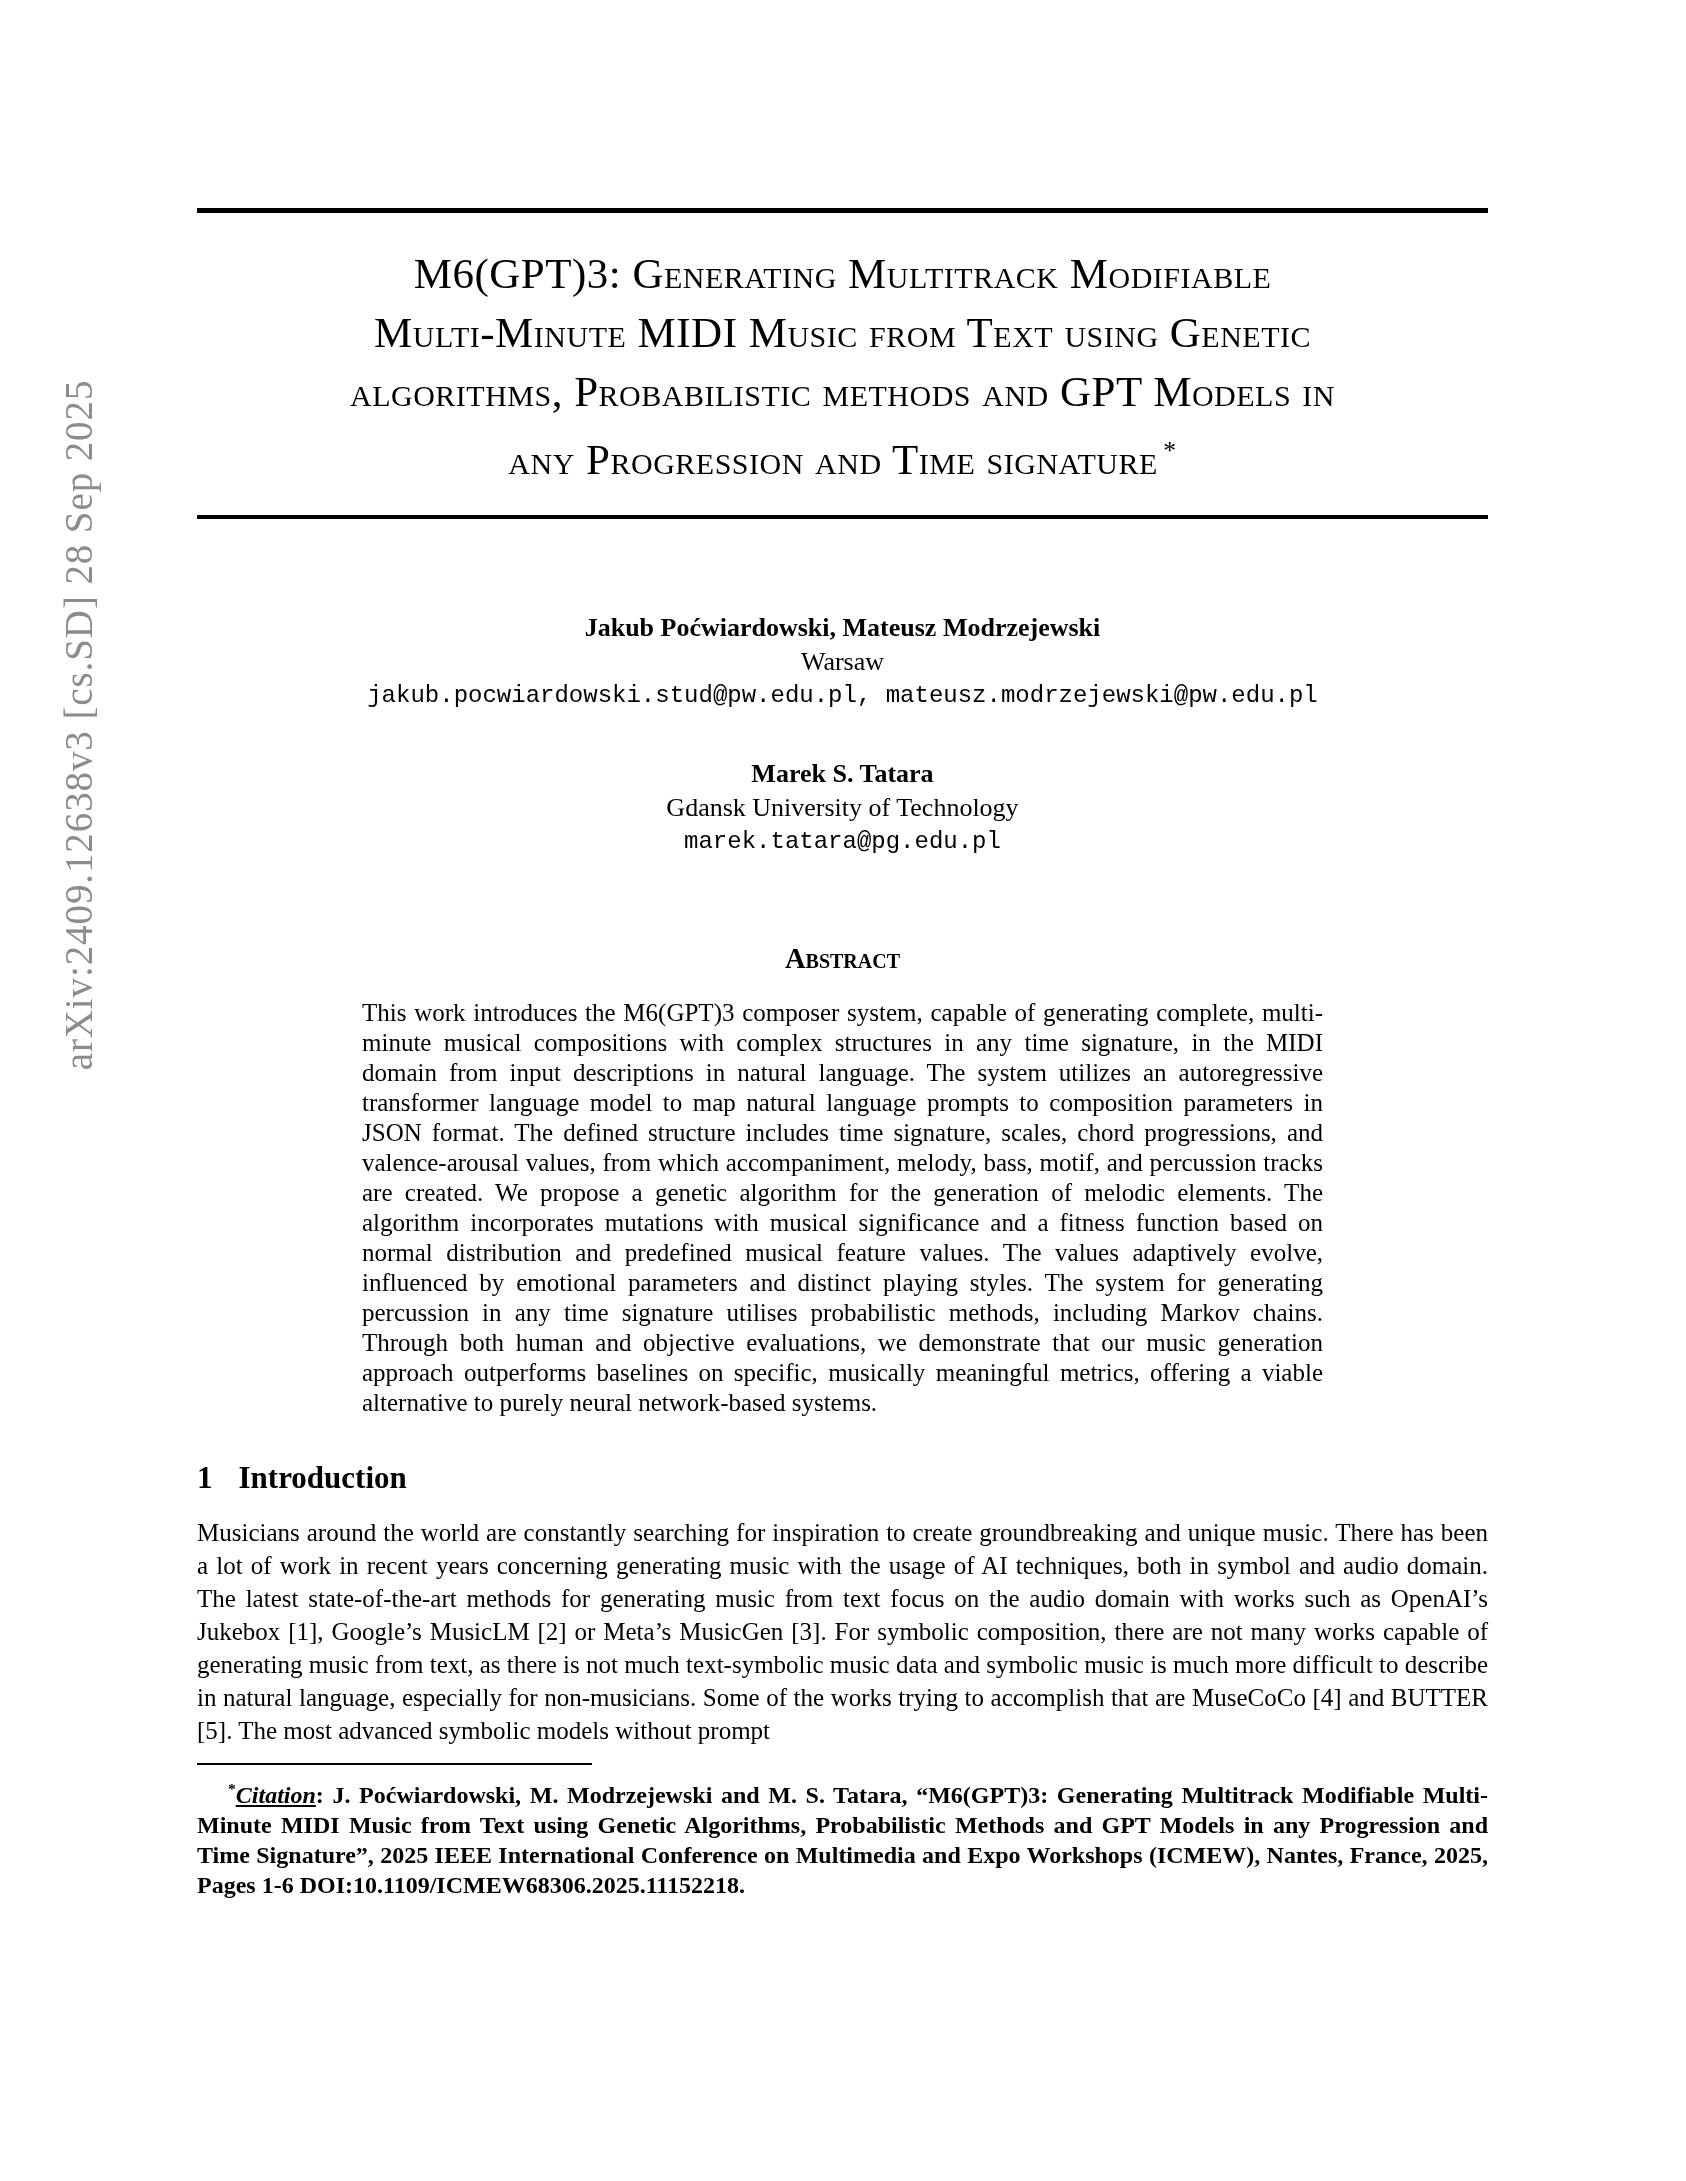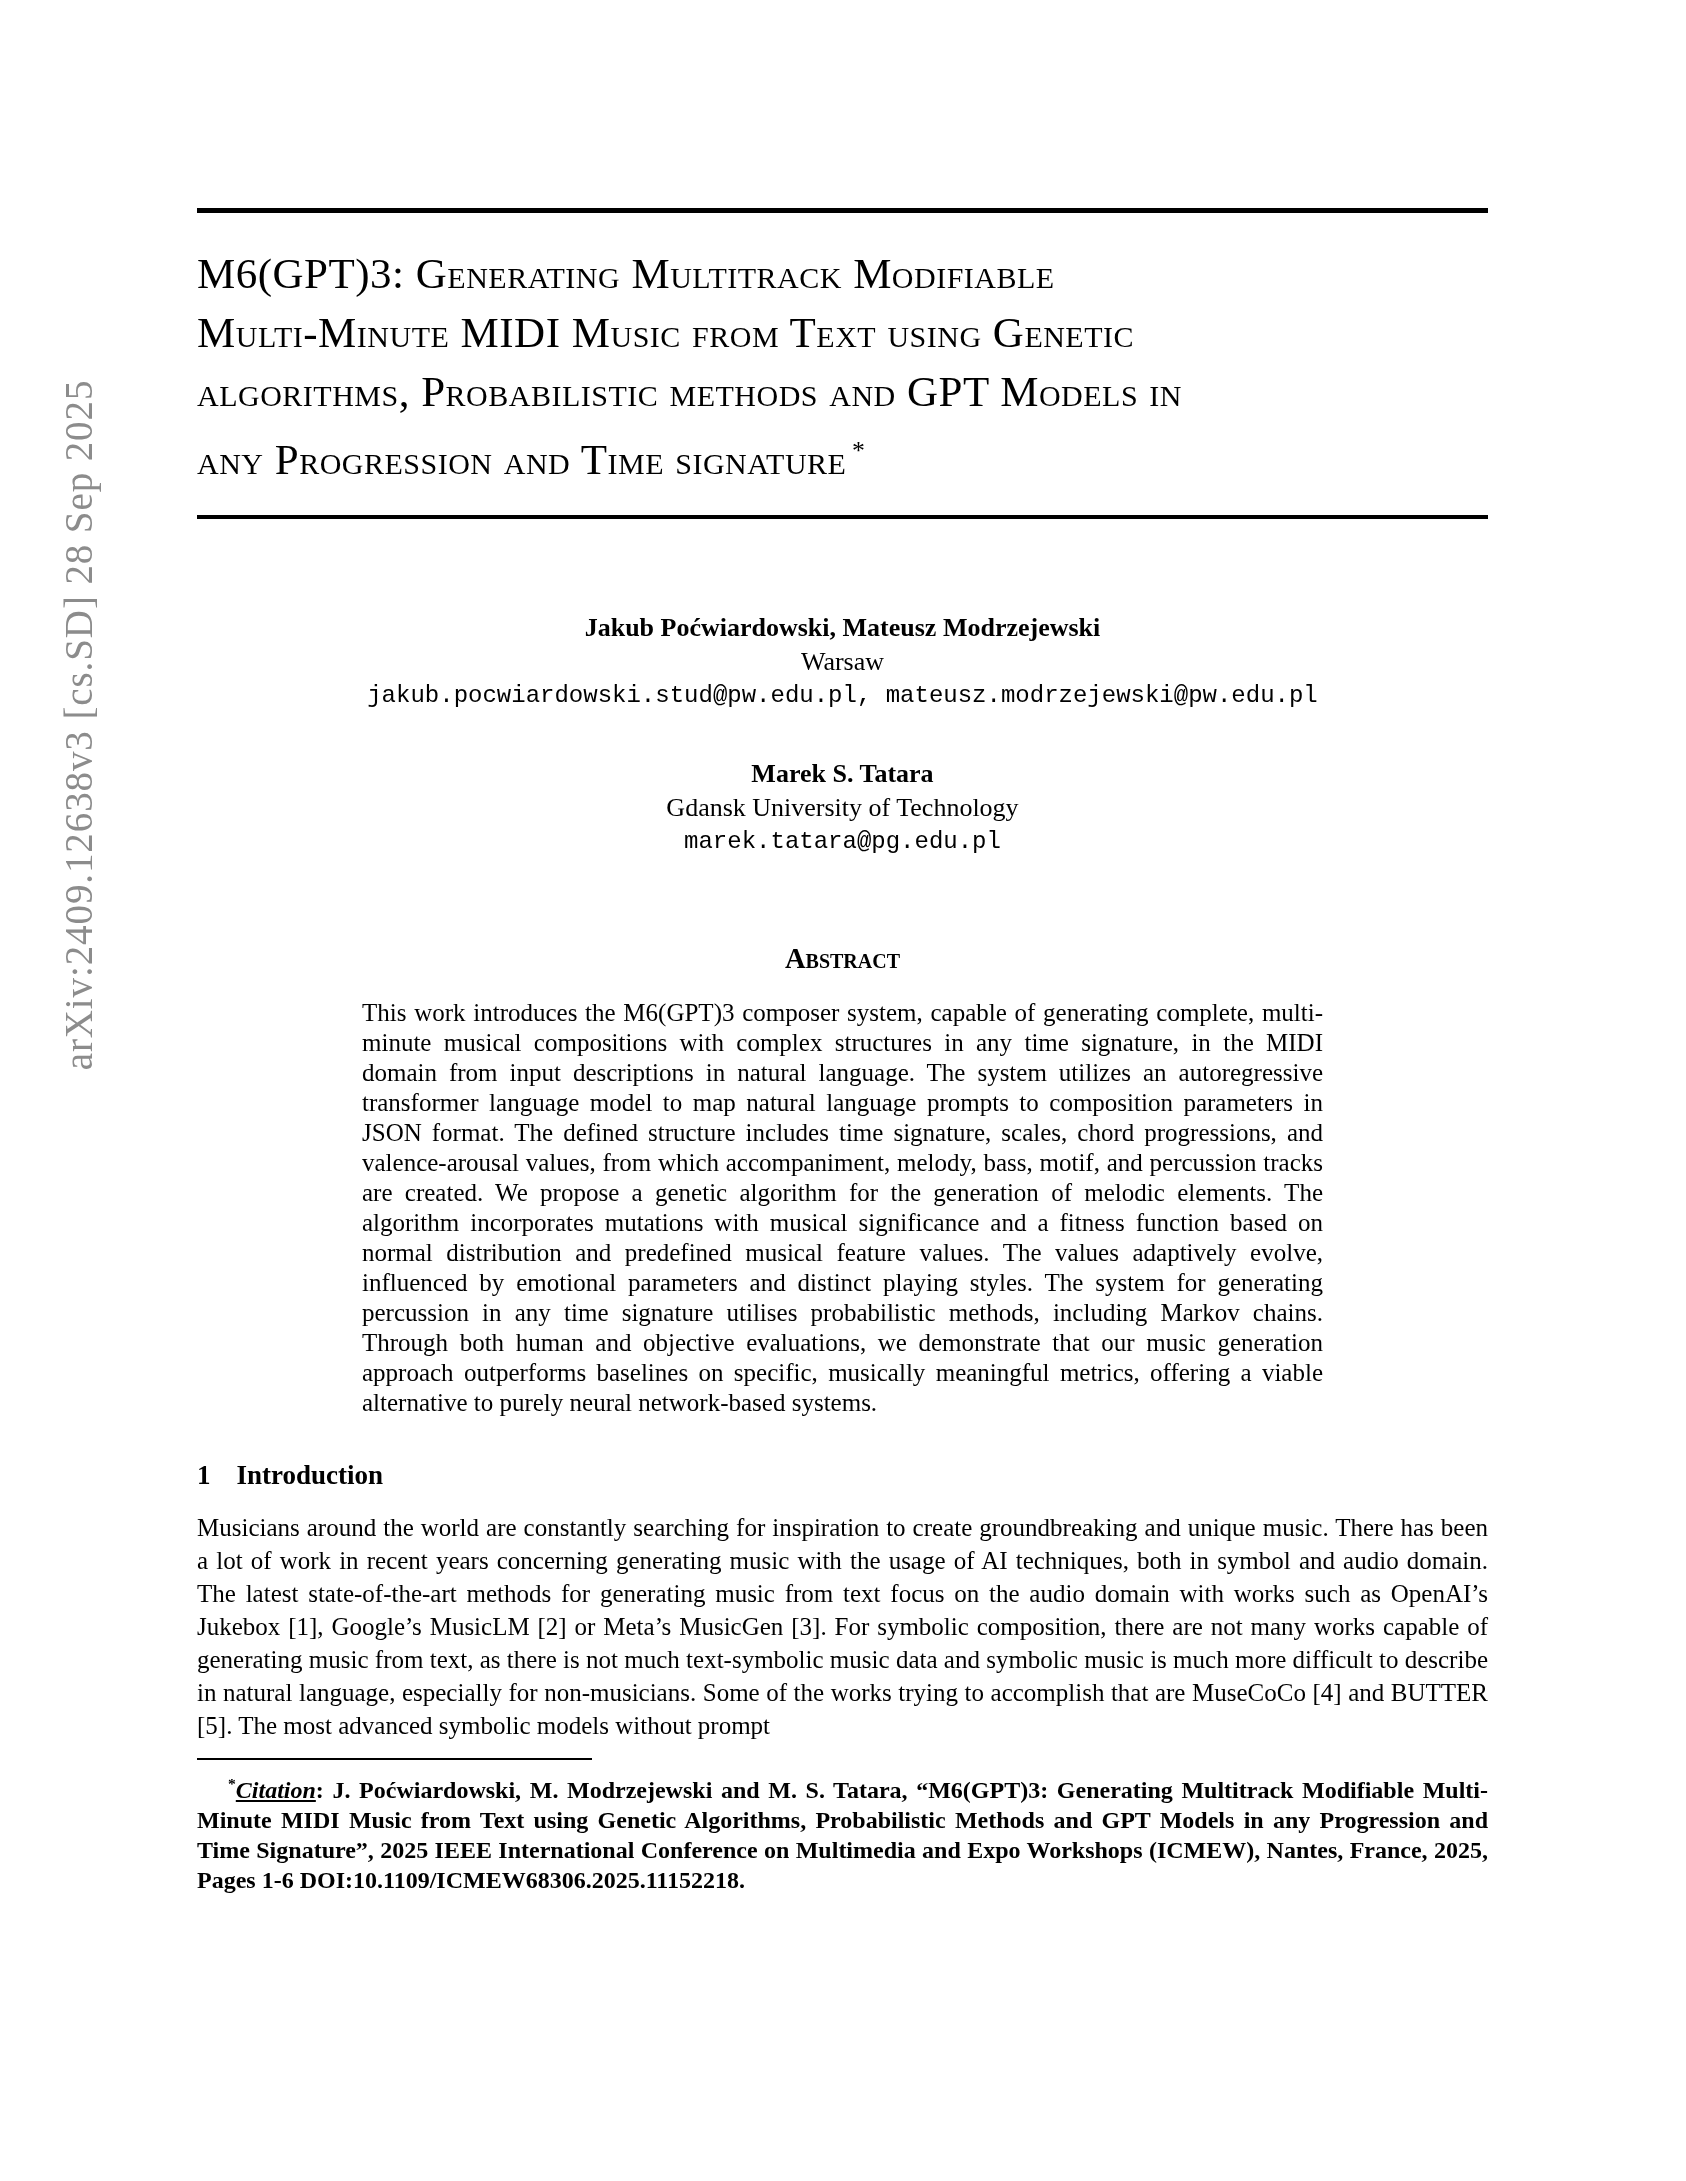--- a/index.html
+++ b/index.html
@@ -32,20 +32,21 @@
   }
   .rule {
     border: 0;
     background: #000000;
     margin: 0;
   }
   .rule-top { height: 4.6px; margin-top: 208px; }
   .rule-bottom { height: 3.7px; }
   .paper-title {
     margin: 31px 0 26px 0;
+    text-align: center;
     font-weight: normal;
     font-variant: small-caps;
     font-size: 43px;
     line-height: 59px;
     letter-spacing: 0.5px;
   }
   .paper-title sup {
     font-size: 60%;
     margin-left: 5.5px;
     font-variant: normal;
@@ -73,21 +74,21 @@
     margin-bottom: 23px;
   }
   .abstract-text {
     margin: 0 165px;
     font-size: 25px;
     line-height: 30px;
     text-align: justify;
   }
   .section-heading {
     margin: 42px 0 20px 0;
-    font-size: 27px;
+    font-size: 31px;
     font-weight: bold;
   }
   .section-number { margin-right: 26px; }
   .body-text {
     margin: 0;
     font-size: 25px;
     line-height: 33px;
     text-align: justify;
   }
   .footnote {

